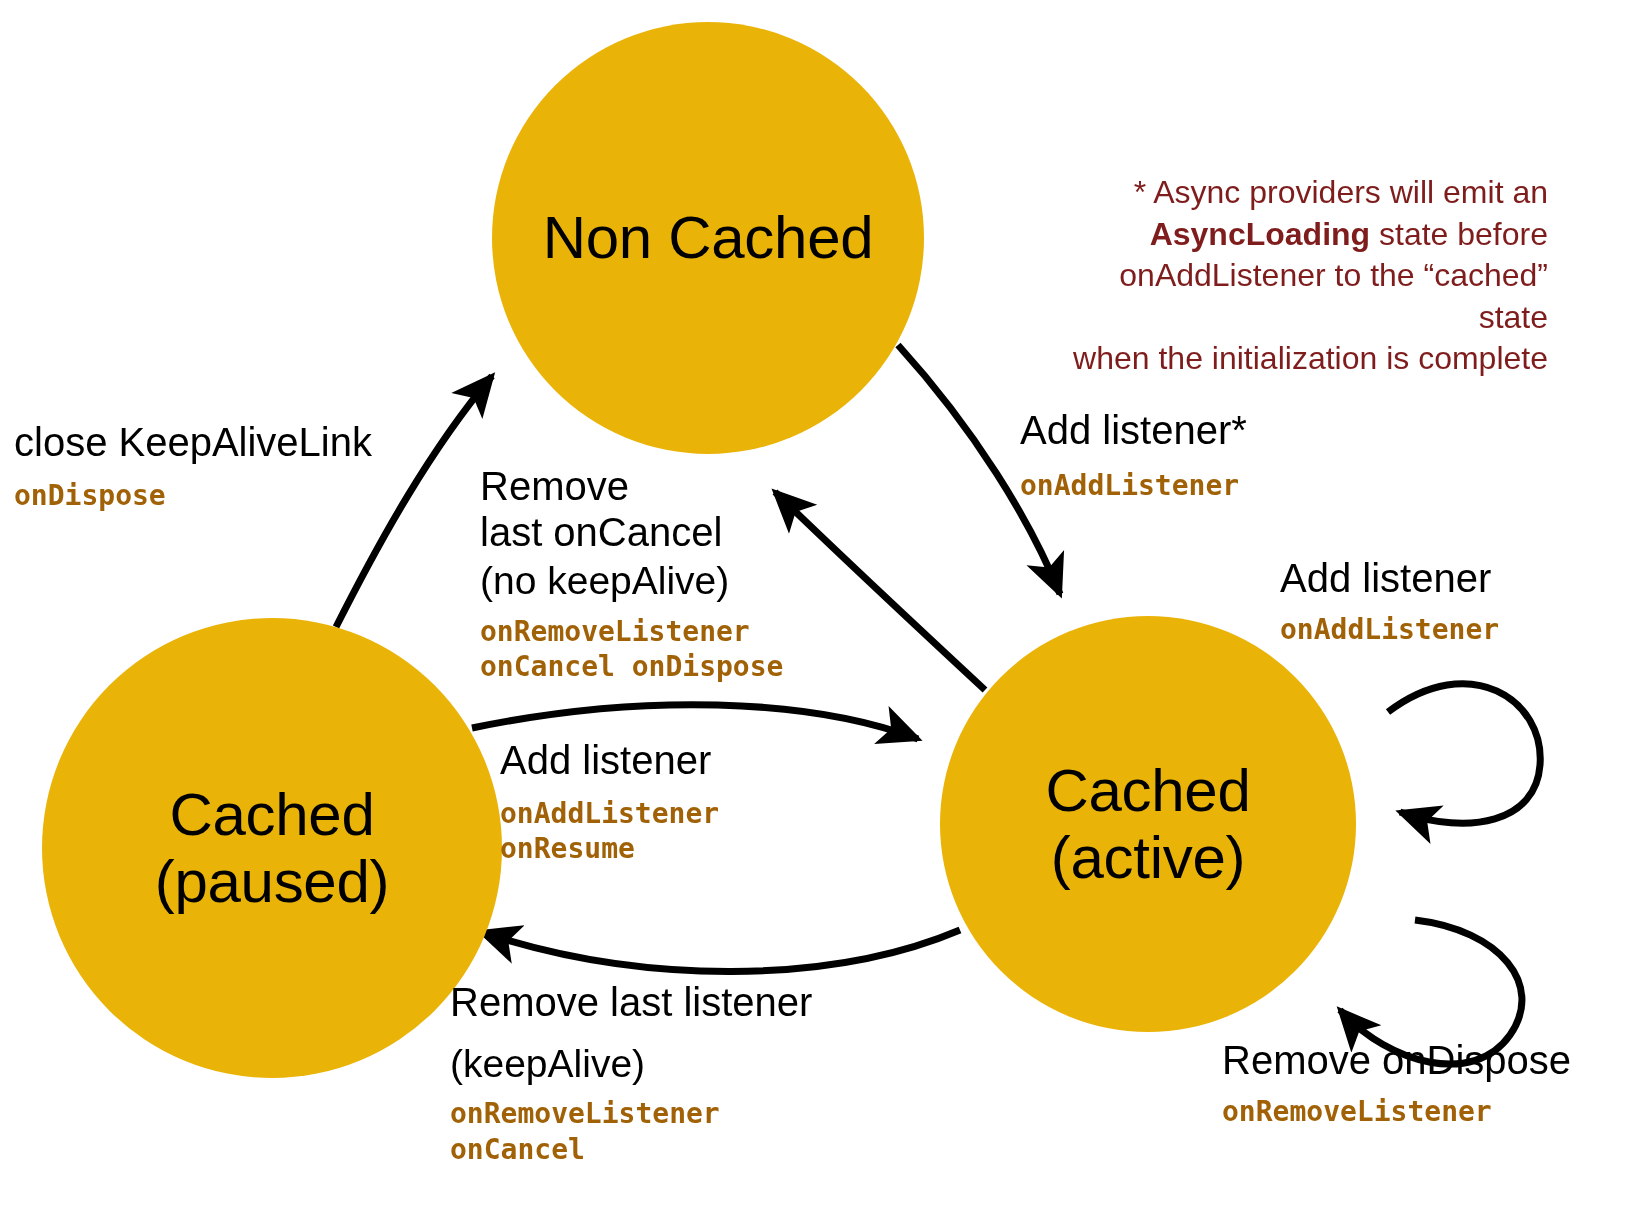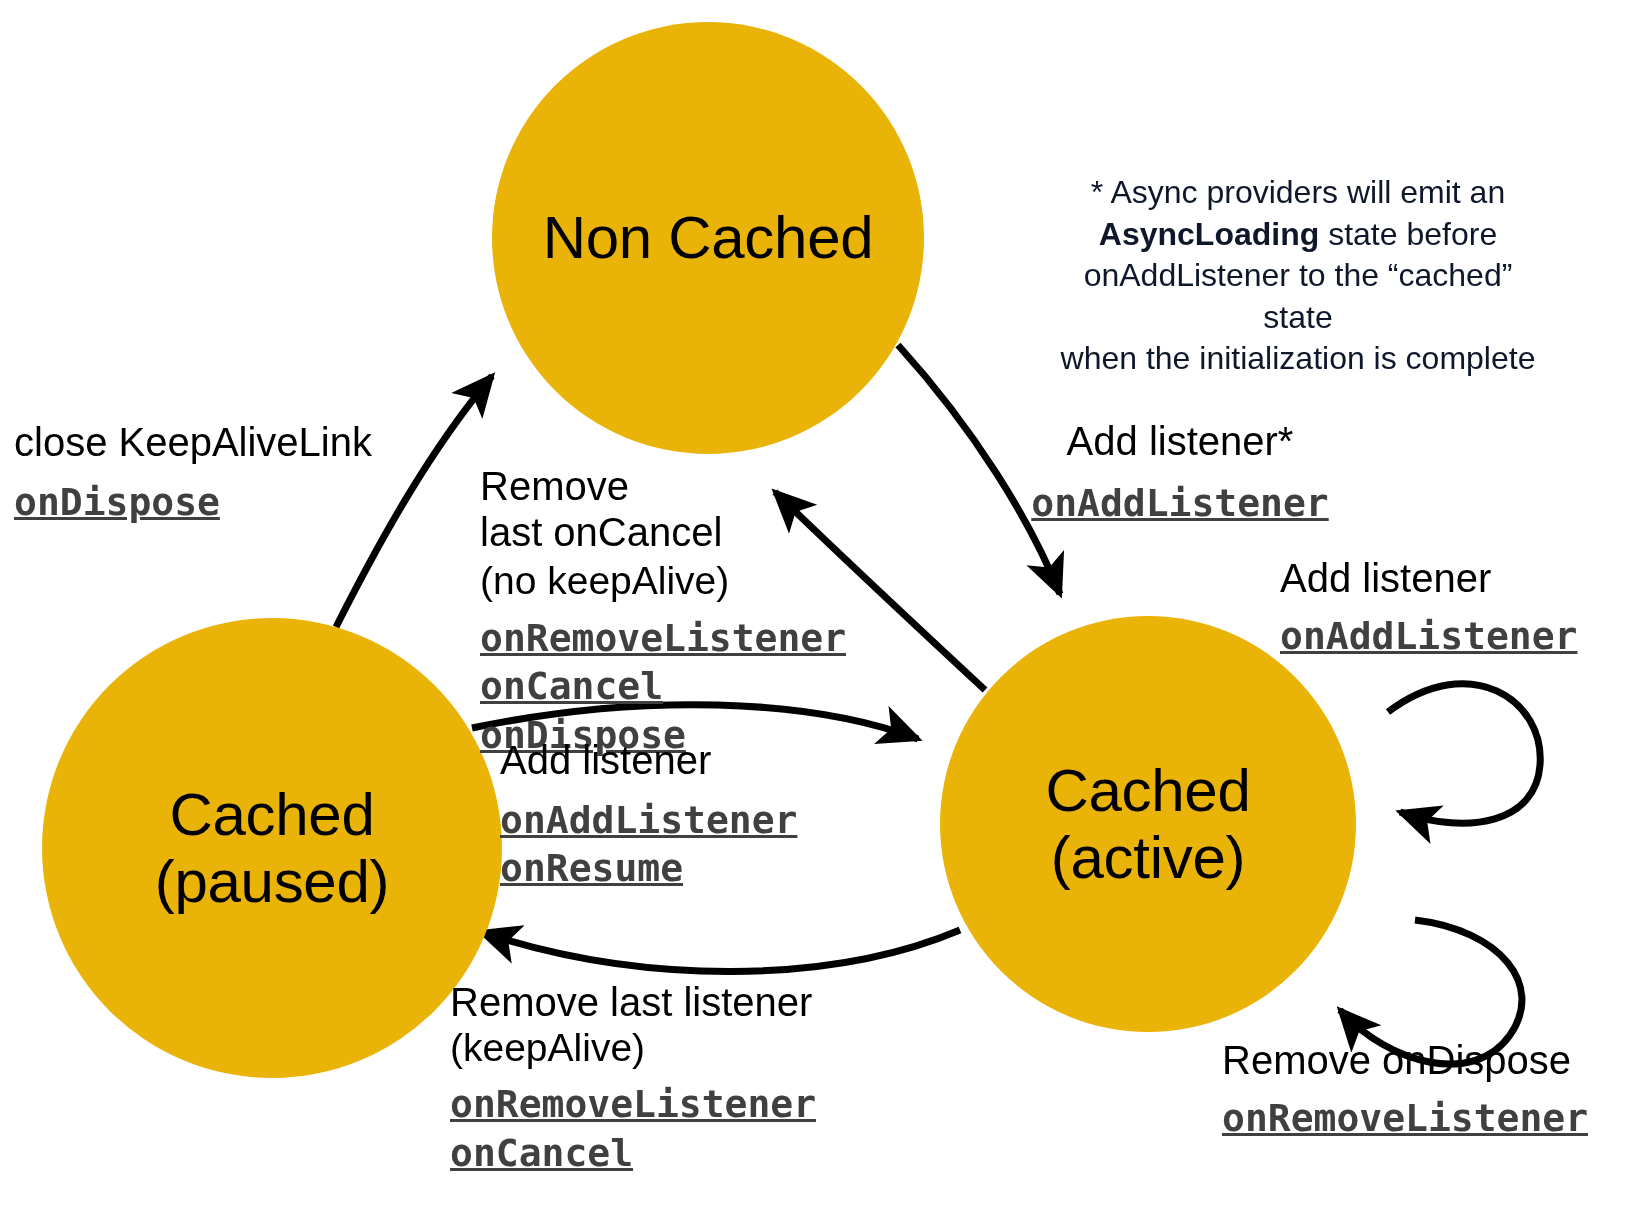--- a/index.html
+++ b/index.html
@@ -51,34 +51,33 @@
     white-space: pre-line;
     display: block;
   }
   .lbl-sub {
     font-size: 39px;
     display: block;
     white-space: pre-line;
   }
   .lbl-code {
     font-family: "DejaVu Sans Mono", monospace;
-    font-size: 38px;
+    font-size: 28px;
     font-weight: 700;
-    color: #404040;
+    color: #a16207;
     display: block;
     line-height: 1.28;
     white-space: pre-line;
-    text-decoration: underline;
   }
   .footnote {
     position: absolute;
-    color: #0f172a;
+    color: #7f1d1d;
     font-size: 32px;
     line-height: 1.30;
-    text-align: center;
+    text-align: right;
   }
   .footnote b { font-weight: 700; }
 </style>
 </head>
 <body>
 
 <div id="diagram-root">
 
   <svg id="edge-layer" viewBox="0 0 1640 1216" xmlns="http://www.w3.org/2000/svg">
     <defs>
@@ -122,34 +121,34 @@
   </div>
 
   <div class="edge-label" style="left:480px; top:464px; width:400px;">
     <span class="lbl-main">Remove
 last onCancel</span>
     <span class="lbl-sub" style="margin-top:4px;">(no keepAlive)</span>
     <span class="lbl-code" style="margin-top:10px;">onRemoveListener
 onCancel  onDispose</span>
   </div>
 
-  <div class="edge-label" style="left:1020px; top:408px; width:320px; text-align:center;margin-top:11px;">
+  <div class="edge-label" style="left:1020px; top:408px; width:320px; text-align:left;">
     <span class="lbl-main">Add listener*</span>
     <span class="lbl-code" style="margin-top:14px;">onAddListener</span>
   </div>
 
   <div class="edge-label" style="left:500px; top:738px; width:390px;">
     <span class="lbl-main">Add listener</span>
     <span class="lbl-code" style="margin-top:12px;">onAddListener
 onResume</span>
   </div>
 
   <div class="edge-label" style="left:450px; top:980px; width:490px;">
     <span class="lbl-main">Remove last listener</span>
-    <span class="lbl-sub" style="margin-top:0;">(keepAlive)</span>
+    <span class="lbl-sub" style="margin-top:16px;">(keepAlive)</span>
     <span class="lbl-code" style="margin-top:10px;">onRemoveListener
 onCancel</span>
   </div>
 
   <div class="edge-label" style="left:1280px; top:556px; width:356px;">
     <span class="lbl-main">Add listener</span>
     <span class="lbl-code" style="margin-top:10px;">onAddListener</span>
   </div>
 
   <div class="edge-label" style="left:1222px; top:1038px; width:412px;">

